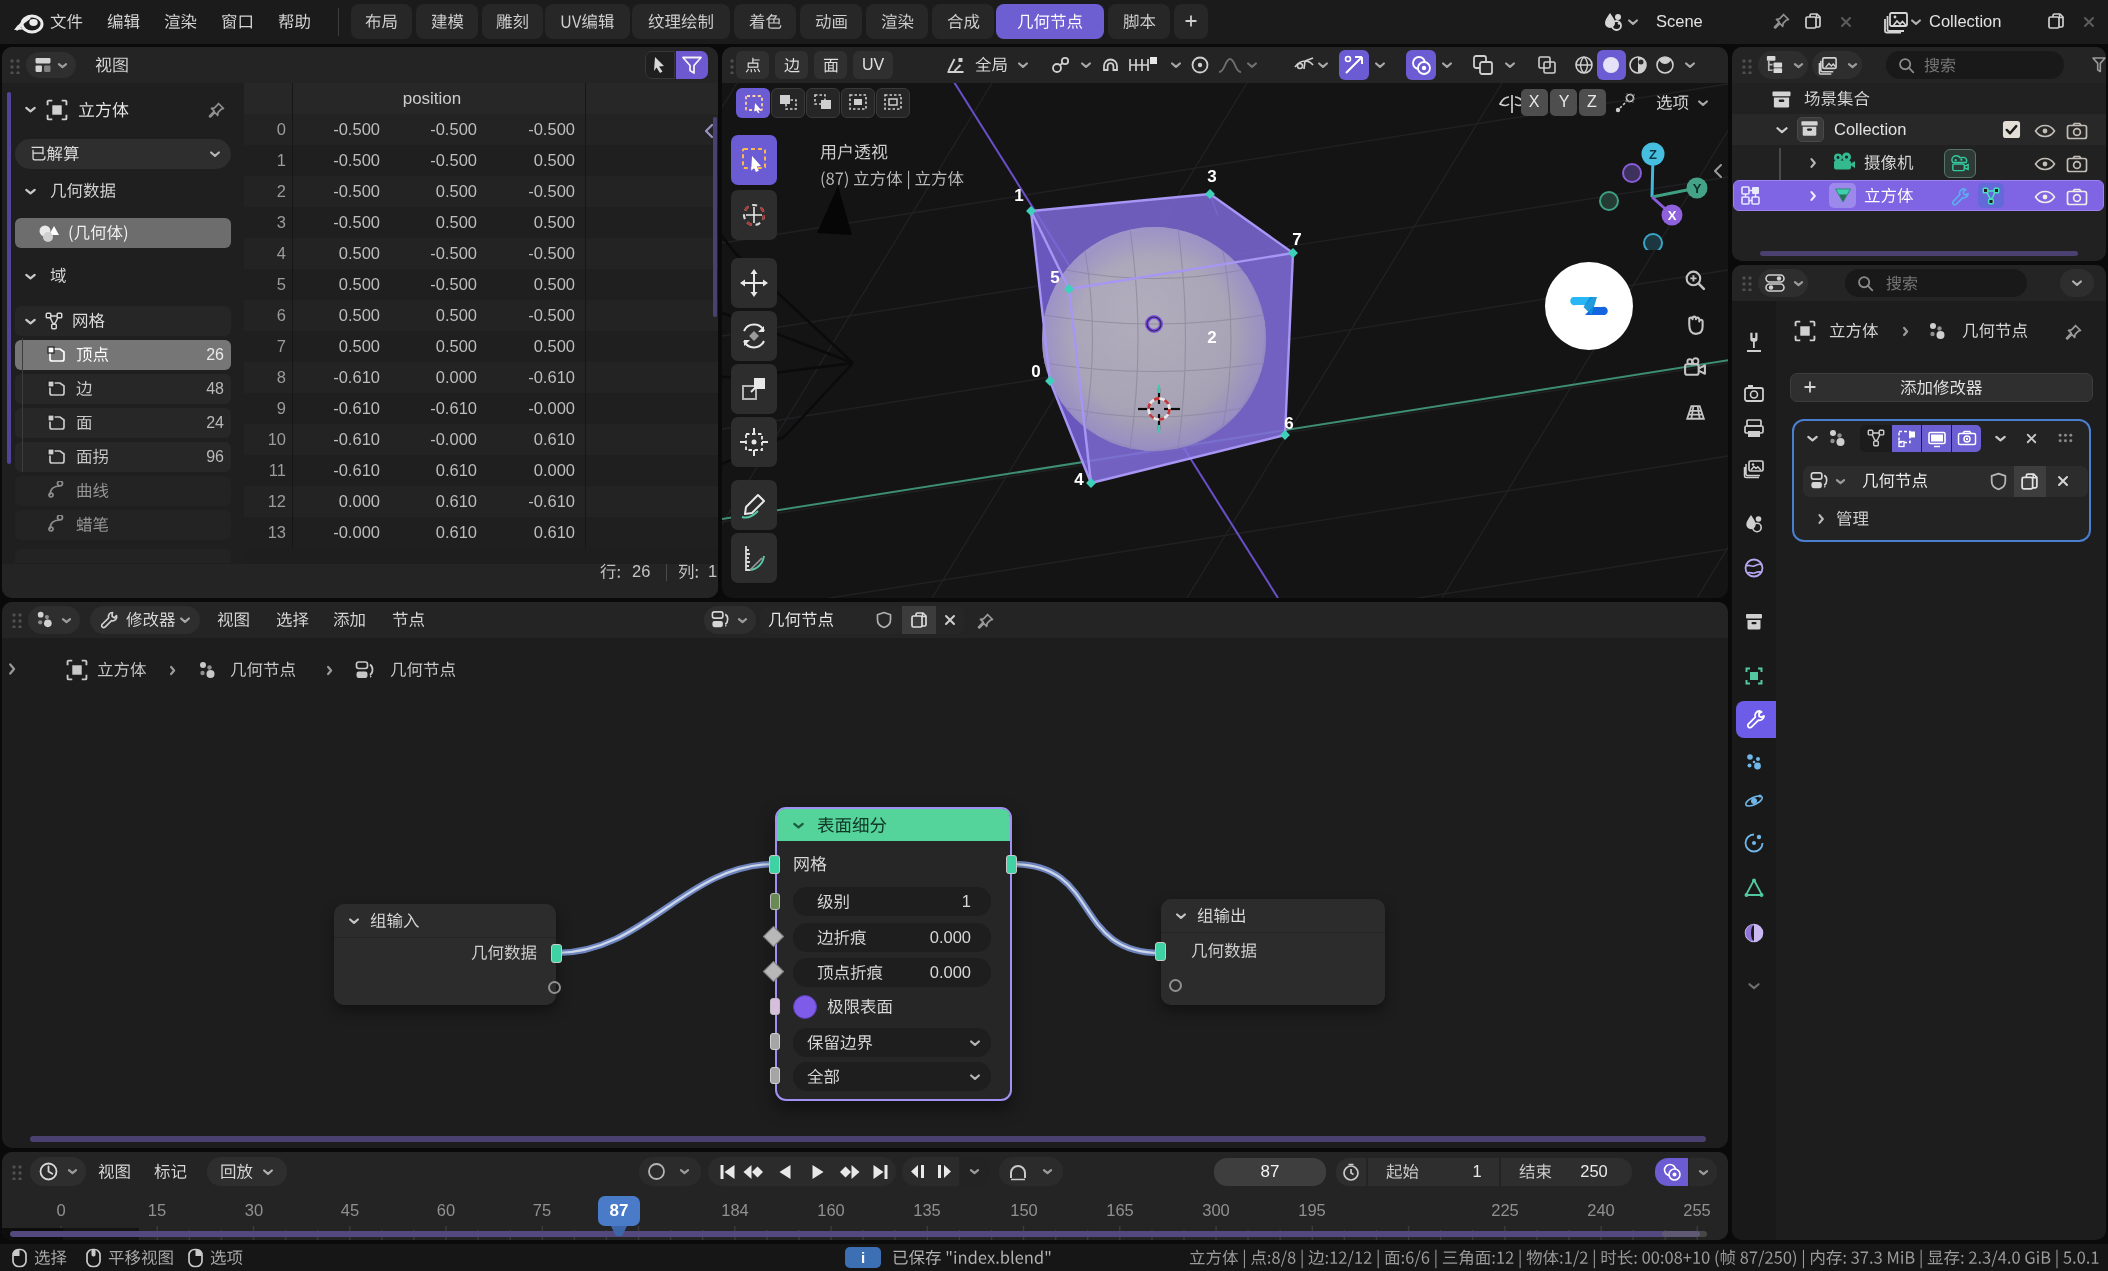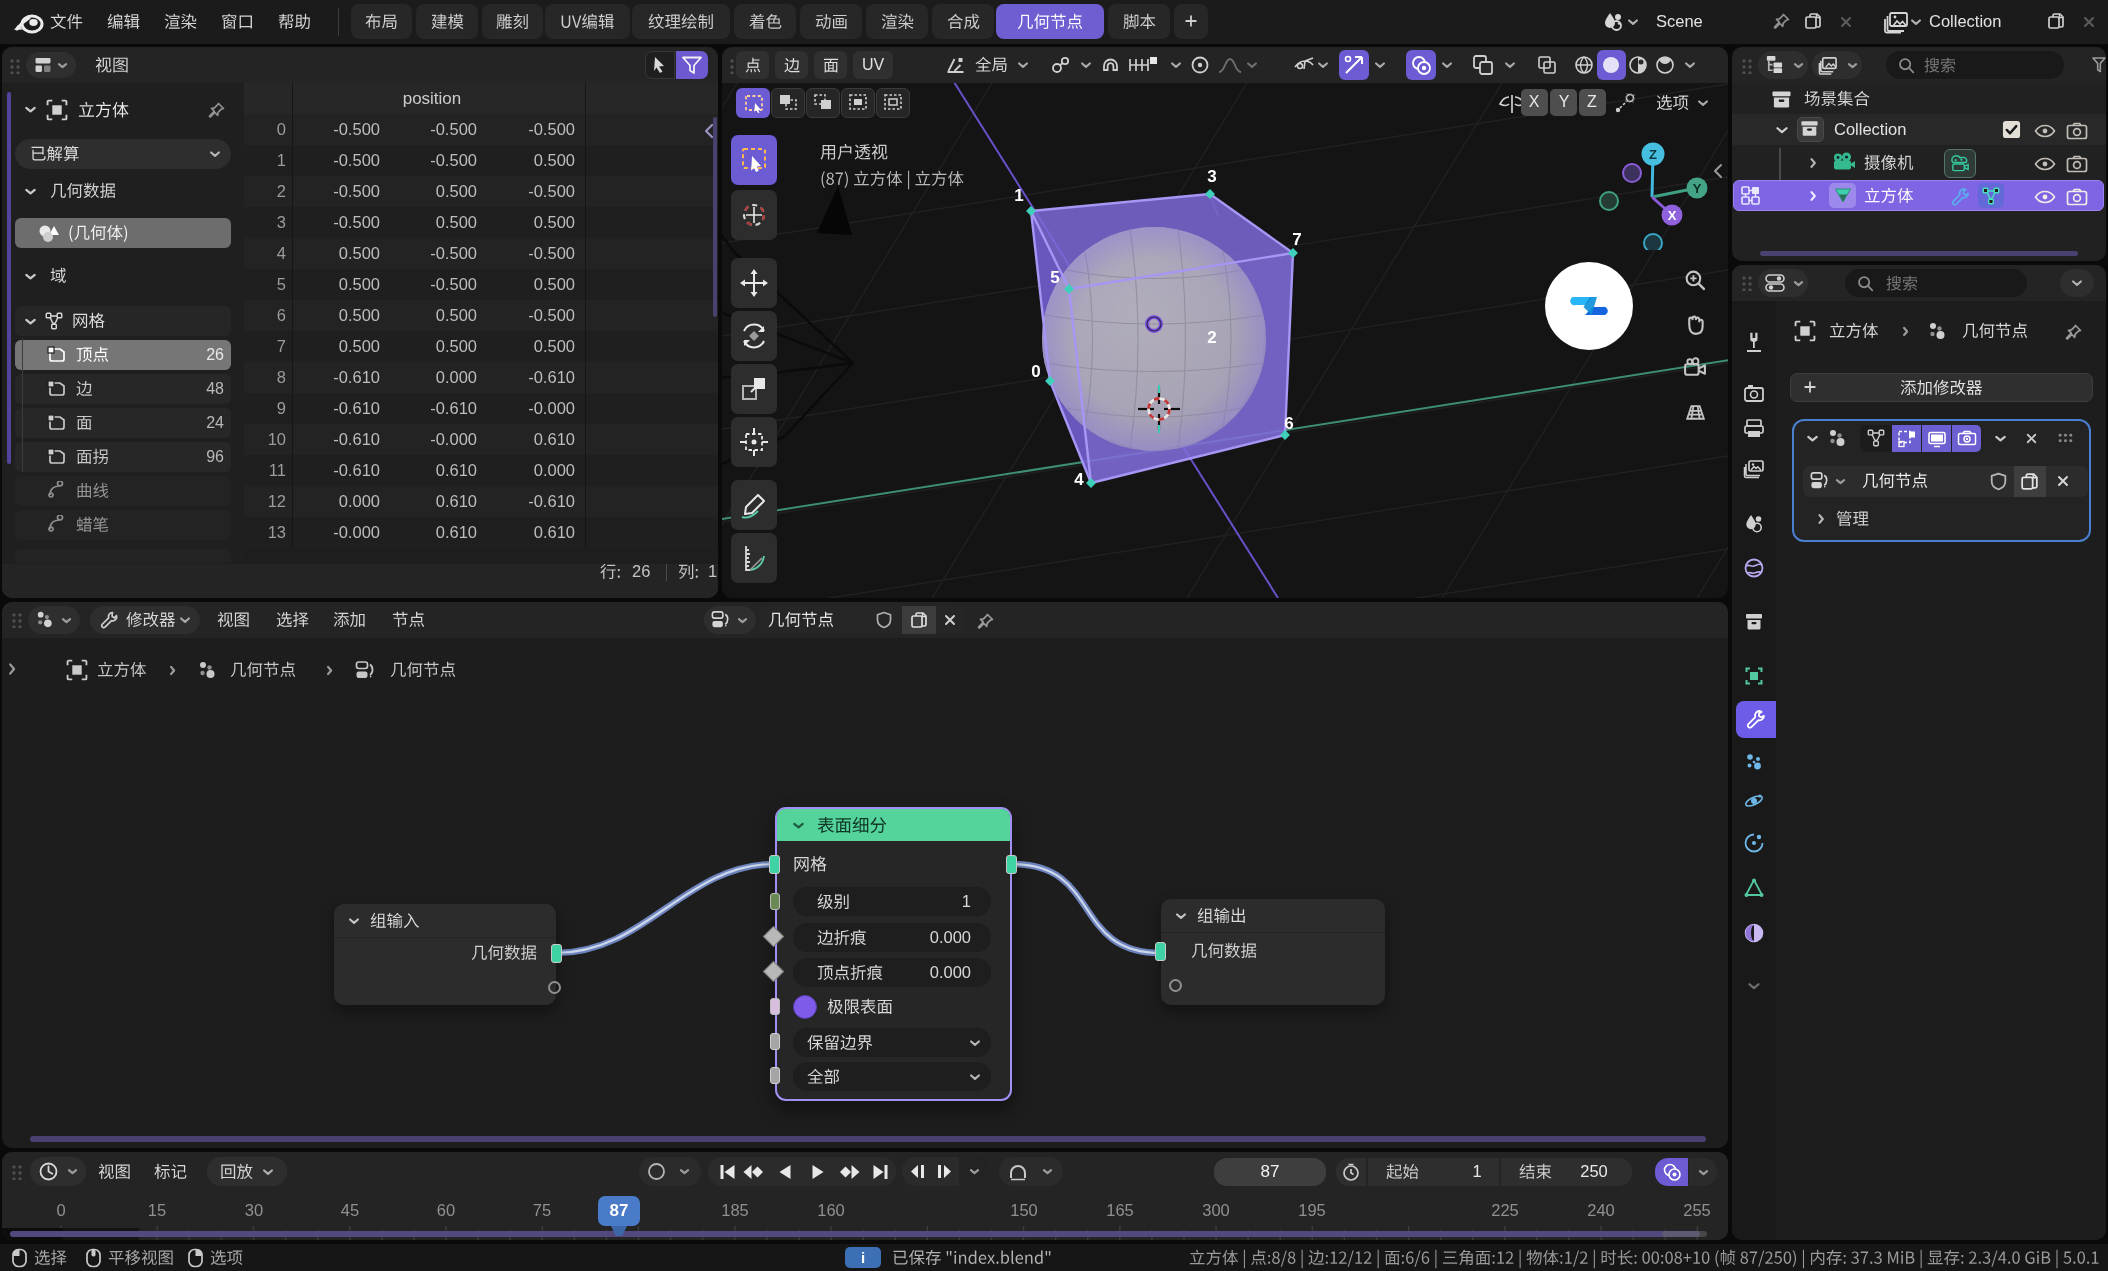--- a/index.html
+++ b/index.html
@@ -1838,22 +1838,23 @@
         <line x1="1631.2" y1="48" x2="1631.2" y2="38" stroke="#3b3b3b" stroke-width="1.5"></line>
         <line x1="1663.2" y1="48" x2="1663.2" y2="38" stroke="#3b3b3b" stroke-width="1.5"></line>
         <line x1="1695.3" y1="48" x2="1695.3" y2="34" stroke="#3b3b3b" stroke-width="1.5"></line>
       </svg>
       <div style="position:absolute;left:-541px;width:1200px;top:48.0px;font-family:'Liberation Sans', sans-serif;font-size:16.5px;line-height:21px;color:#909090;text-align:center;white-space:nowrap">0</div>
       <div style="position:absolute;left:-445px;width:1200px;top:48.0px;font-family:'Liberation Sans', sans-serif;font-size:16.5px;line-height:21px;color:#909090;text-align:center;white-space:nowrap">15</div>
       <div style="position:absolute;left:-348px;width:1200px;top:48.0px;font-family:'Liberation Sans', sans-serif;font-size:16.5px;line-height:21px;color:#909090;text-align:center;white-space:nowrap">30</div>
       <div style="position:absolute;left:-252px;width:1200px;top:48.0px;font-family:'Liberation Sans', sans-serif;font-size:16.5px;line-height:21px;color:#909090;text-align:center;white-space:nowrap">45</div>
       <div style="position:absolute;left:-156px;width:1200px;top:48.0px;font-family:'Liberation Sans', sans-serif;font-size:16.5px;line-height:21px;color:#909090;text-align:center;white-space:nowrap">60</div>
       <div style="position:absolute;left:-60px;width:1200px;top:48.0px;font-family:'Liberation Sans', sans-serif;font-size:16.5px;line-height:21px;color:#909090;text-align:center;white-space:nowrap">75</div>
-      <div style="position:absolute;left:133px;width:1200px;top:48.0px;font-family:'Liberation Sans', sans-serif;font-size:16.5px;line-height:21px;color:#909090;text-align:center;white-space:nowrap">185</div>
+      <div style="position:absolute;left:133px;width:1200px;top:48.0px;font-family:'Liberation Sans', sans-serif;font-size:16.5px;line-height:21px;color:#909090;text-align:center;white-space:nowrap">184</div>
       <div style="position:absolute;left:229px;width:1200px;top:48.0px;font-family:'Liberation Sans', sans-serif;font-size:16.5px;line-height:21px;color:#909090;text-align:center;white-space:nowrap">160</div>
+      <div style="position:absolute;left:325px;width:1200px;top:48.0px;font-family:'Liberation Sans', sans-serif;font-size:16.5px;line-height:21px;color:#909090;text-align:center;white-space:nowrap">135</div>
       <div style="position:absolute;left:422px;width:1200px;top:48.0px;font-family:'Liberation Sans', sans-serif;font-size:16.5px;line-height:21px;color:#909090;text-align:center;white-space:nowrap">150</div>
       <div style="position:absolute;left:518px;width:1200px;top:48.0px;font-family:'Liberation Sans', sans-serif;font-size:16.5px;line-height:21px;color:#909090;text-align:center;white-space:nowrap">165</div>
       <div style="position:absolute;left:614px;width:1200px;top:48.0px;font-family:'Liberation Sans', sans-serif;font-size:16.5px;line-height:21px;color:#909090;text-align:center;white-space:nowrap">300</div>
       <div style="position:absolute;left:710px;width:1200px;top:48.0px;font-family:'Liberation Sans', sans-serif;font-size:16.5px;line-height:21px;color:#909090;text-align:center;white-space:nowrap">195</div>
       <div style="position:absolute;left:903px;width:1200px;top:48.0px;font-family:'Liberation Sans', sans-serif;font-size:16.5px;line-height:21px;color:#909090;text-align:center;white-space:nowrap">225</div>
       <div style="position:absolute;left:999px;width:1200px;top:48.0px;font-family:'Liberation Sans', sans-serif;font-size:16.5px;line-height:21px;color:#909090;text-align:center;white-space:nowrap">240</div>
       <div style="position:absolute;left:1095px;width:1200px;top:48.0px;font-family:'Liberation Sans', sans-serif;font-size:16.5px;line-height:21px;color:#909090;text-align:center;white-space:nowrap">255</div>
       <div class="abs" style="left:0;top:76px;width:61px;height:12px;background:#0d0d0d"></div>
       <div class="abs" style="left:61px;top:76px;width:76px;height:12px;background:#151515"></div>
       <div class="abs" style="left:8px;top:79px;width:1690px;height:6px;background:#54497e;border-radius:3px"></div>

